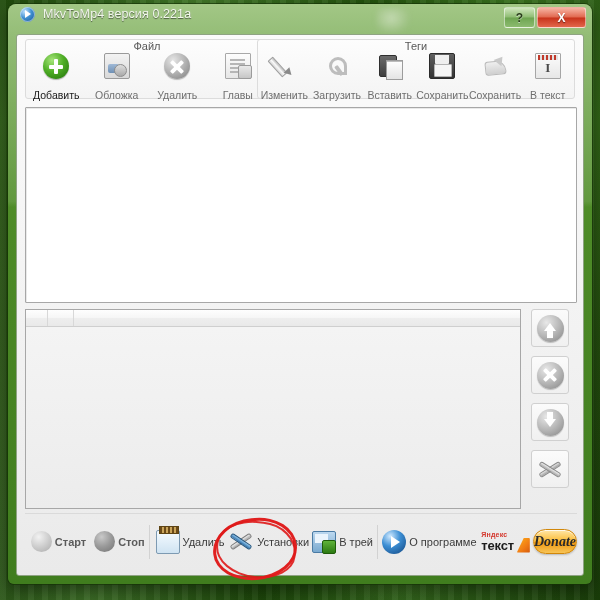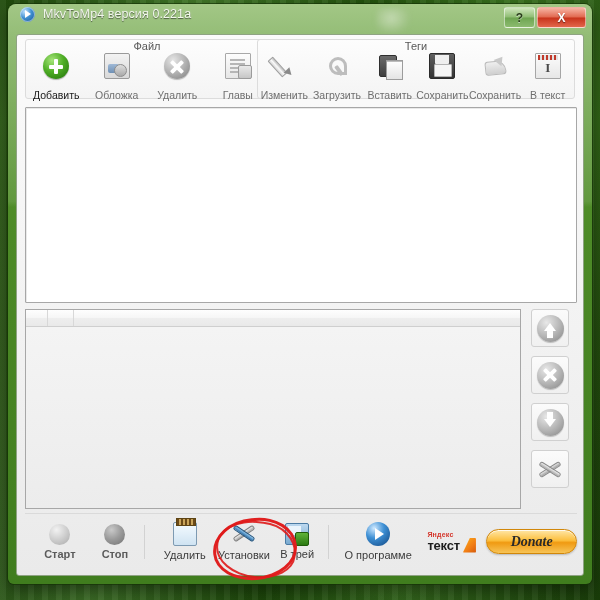--- a/index.html
+++ b/index.html
@@ -217,21 +217,21 @@
   .xmark:before{transform:rotate(45deg);} .xmark:after{transform:rotate(-45deg);}
   .ic-tools2{ width:26px;height:26px;position:relative; }
   .ic-tools2 .wr{position:absolute;left:1px;top:11px;width:24px;height:5px;border-radius:2px;
     background:linear-gradient(180deg,#e4e4e4,#9e9e9e);border:1px solid #8a8a8a;transform:rotate(-32deg);}
   .ic-tools2 .sd{position:absolute;left:1px;top:11px;width:24px;height:5px;border-radius:2px;
     background:linear-gradient(180deg,#efefef,#a7a7a7);border:1px solid #8a8a8a;transform:rotate(32deg);}
 
   
   .footer{ position:absolute; left:8px; right:6px; bottom:6px; height:56px;
     border-top:1px solid #dadada; display:flex; align-items:center; }
-  .fitem{ display:flex; flex-direction:column; align-items:center; gap:3px; width:auto; }
+  .fitem{ display:flex; flex-direction:row; align-items:center; gap:3px; width:auto; }
   .fitem .lbl{ font-size:11px; color:#3b3b3b; white-space:nowrap; }
   .fitem.dim .lbl{ color:#5b5b5b; font-weight:bold; }
   .dot{ width:21px;height:21px;border-radius:50%; }
   .dot-start{ background:radial-gradient(circle at 36% 28%, #f2f2f2 0%, #cfcfcf 48%, #a9a9a9 100%); }
   .dot-stop{ background:radial-gradient(circle at 36% 28%, #c9c9c9 0%, #9a9a9a 48%, #717171 100%); }
   .fsep{ width:1px; height:34px; background:#d2d2d2; }
 
   .ic-log{ width:24px;height:24px;position:relative;
     background:linear-gradient(180deg,#f5fbff,#cfe3f2); border:1px solid #7d9ab2; border-radius:2px;}
   .ic-log:before{content:"";position:absolute;left:2px;top:-5px;width:18px;height:6px;

